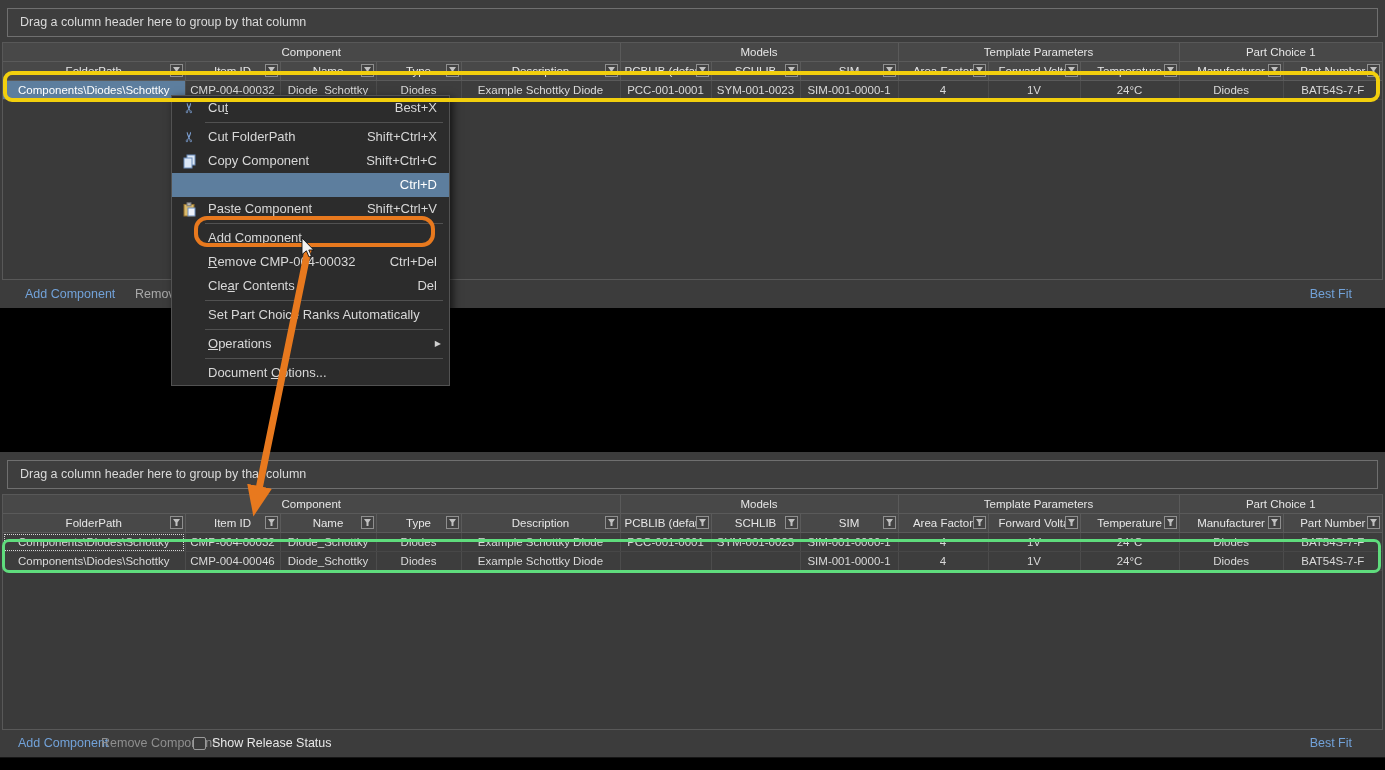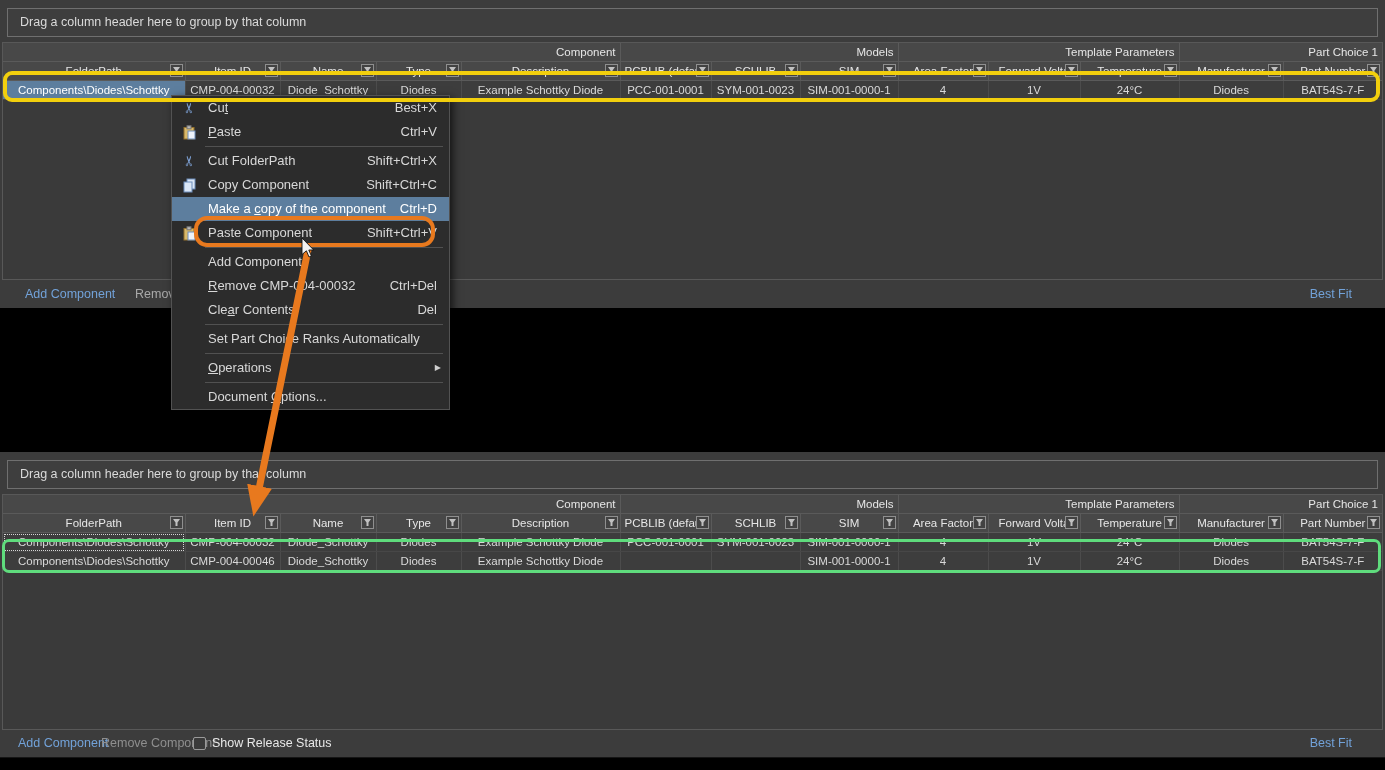--- a/index.html
+++ b/index.html
@@ -23,21 +23,21 @@
   }
   #panel-top .gridbox{bottom:28px}
   #panel-bottom .gridbox{bottom:27px}
 
   table.grid{border-collapse:collapse;table-layout:fixed;width:1379px;font-size:11.5px}
   table.grid th,table.grid td{
     overflow:hidden;white-space:nowrap;height:18px;line-height:18px;
     padding:0 4px;box-sizing:border-box;
   }
   th.g{
-    background:var(--header_bg,#484848);color:#e6e6e6;font-weight:normal;text-align:right;
+    background:var(--header_bg,#484848);color:#e6e6e6;font-weight:normal;text-align:center;
     border-left:1px solid #5a5a5a;border-bottom:1px solid #5a5a5a;
   }
   th.c{
     position:relative;background:var(--header_bg,#484848);color:#e6e6e6;font-weight:normal;
     text-align:center;border-left:1px solid #5a5a5a;border-bottom:1px solid #5a5a5a;
     padding:0 17px 0 4px;
   }
   th.g:first-child,th.c:first-child,td:first-child{border-left:none}
   td{
     background:var(--row_bg,#3d3d3d);color:var(--text,#d9d9d9);
@@ -354,51 +354,39 @@
 </div>
 
 <div class="menu" id="ctx-menu">
     <div class="mi">
       <span class="ico">
         <span class="scis">✂</span>
       </span>
       <span class="lbl">Cu<u>t</u></span>
       <span class="sc">Best+X</span>
     </div>
-    <div class="mi">
-      <span class="ico">
-        <svg width="15" height="15" viewBox="0 0 15 15">
-          <rect x="2" y="2.5" width="10" height="11.5" fill="#d9b96a" stroke="#93712c"></rect>
-          <rect x="5" y="0.8" width="4" height="3" fill="#b9b9b9" stroke="#777"></rect>
-          <rect x="6" y="6" width="7" height="8" fill="#eef3fa" stroke="#6d8dbb"></rect>
-        </svg>
-      </span>
-      <span class="lbl"><u>P</u>aste</span>
-      <span class="sc">Ctrl+V</span>
-    </div>
     <div class="msep"></div>
     <div class="mi">
       <span class="ico">
         <span class="scis">✂</span>
       </span>
       <span class="lbl">Cut FolderPath</span>
       <span class="sc">Shift+Ctrl+X</span>
     </div>
     <div class="mi">
       <span class="ico">
         <svg width="15" height="15" viewBox="0 0 15 15">
           <rect x="5" y="1" width="8" height="10" fill="#dbe7f6" stroke="#6d8dbb"></rect>
           <rect x="2" y="4" width="8" height="10" fill="#dbe7f6" stroke="#6d8dbb"></rect>
         </svg>
       </span>
       <span class="lbl">Copy Component</span>
       <span class="sc">Shift+Ctrl+C</span>
     </div>
     <div class="mi hl">
-      <span class="lbl">Make a <u>c</u>opy of the component</span>
       <span class="sc">Ctrl+D</span>
     </div>
     <div class="mi">
       <span class="ico">
         <svg width="15" height="15" viewBox="0 0 15 15">
           <rect x="2" y="2.5" width="10" height="11.5" fill="#d9b96a" stroke="#93712c"></rect>
           <rect x="5" y="0.8" width="4" height="3" fill="#b9b9b9" stroke="#777"></rect>
           <rect x="6" y="6" width="7" height="8" fill="#eef3fa" stroke="#6d8dbb"></rect>
         </svg>
       </span>

